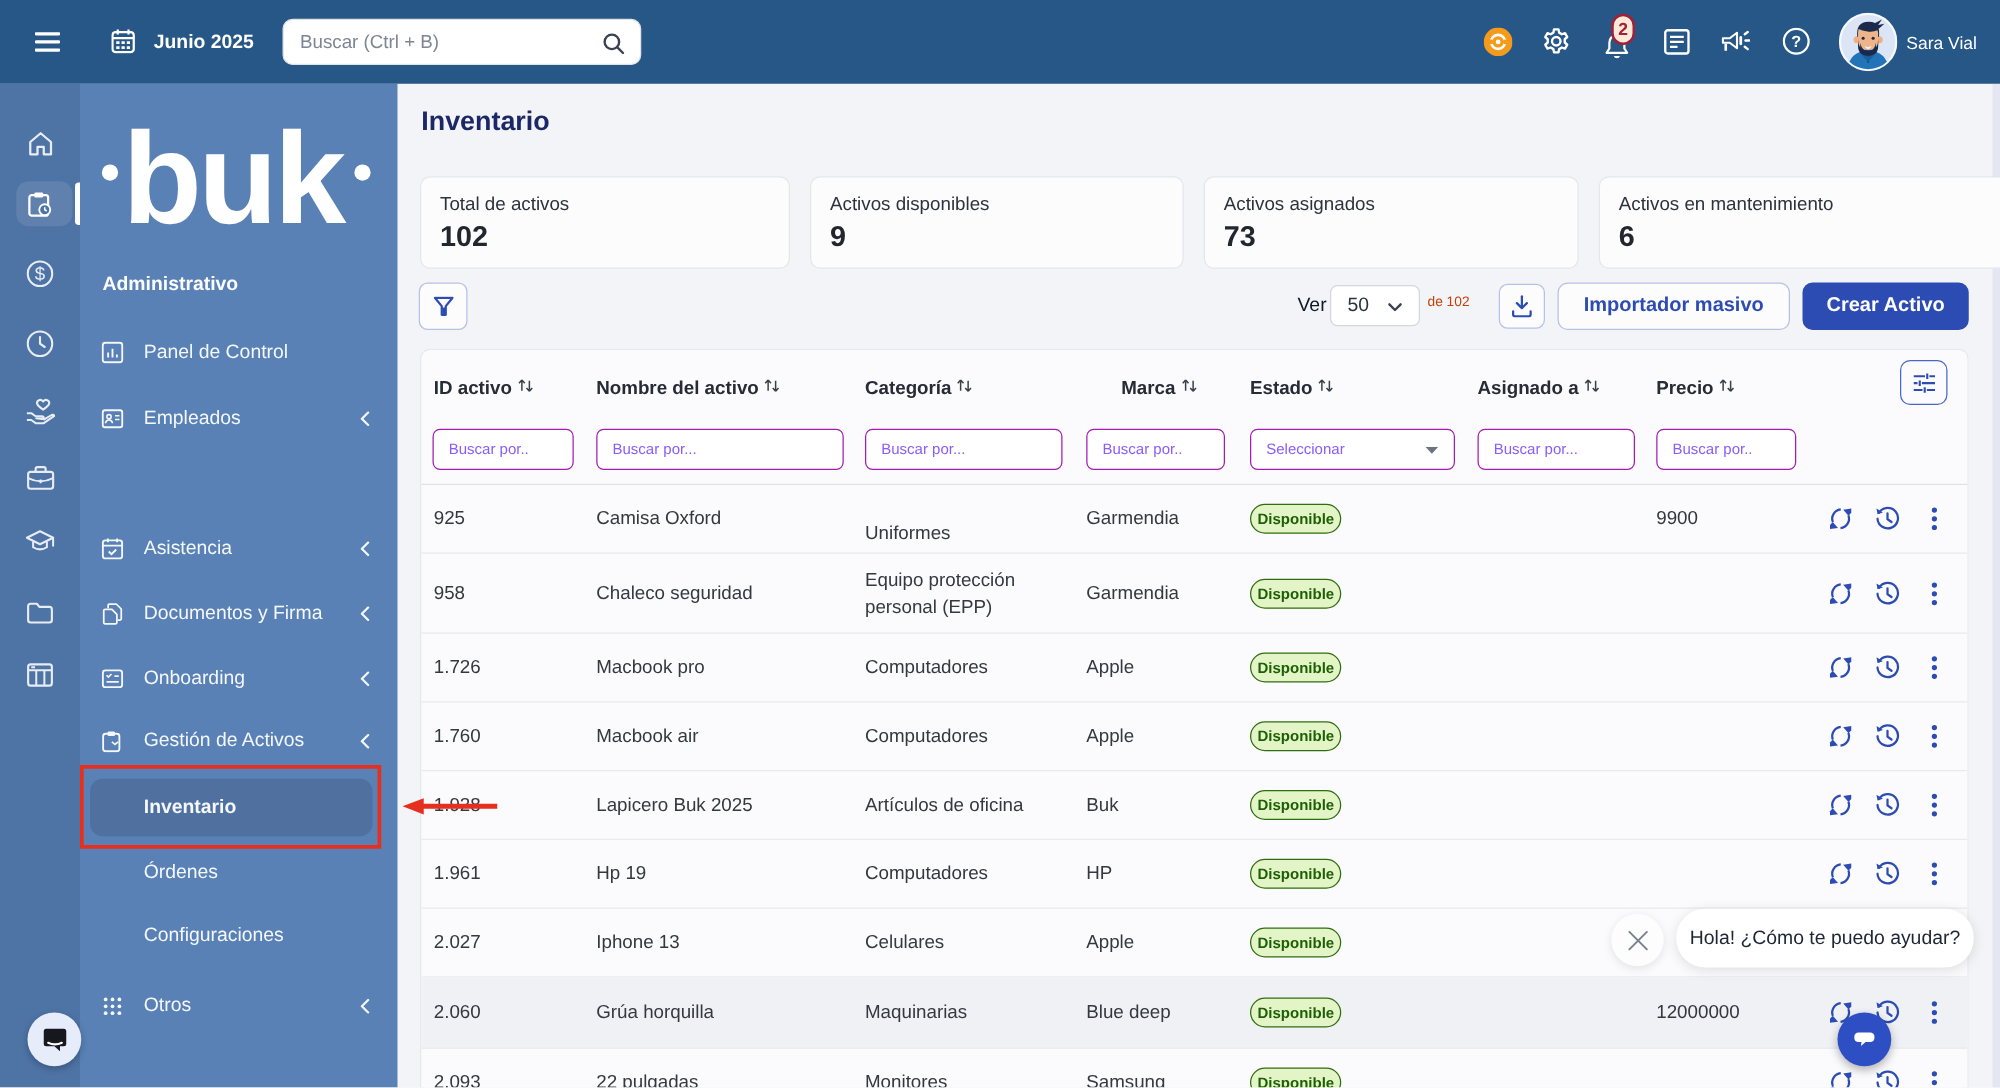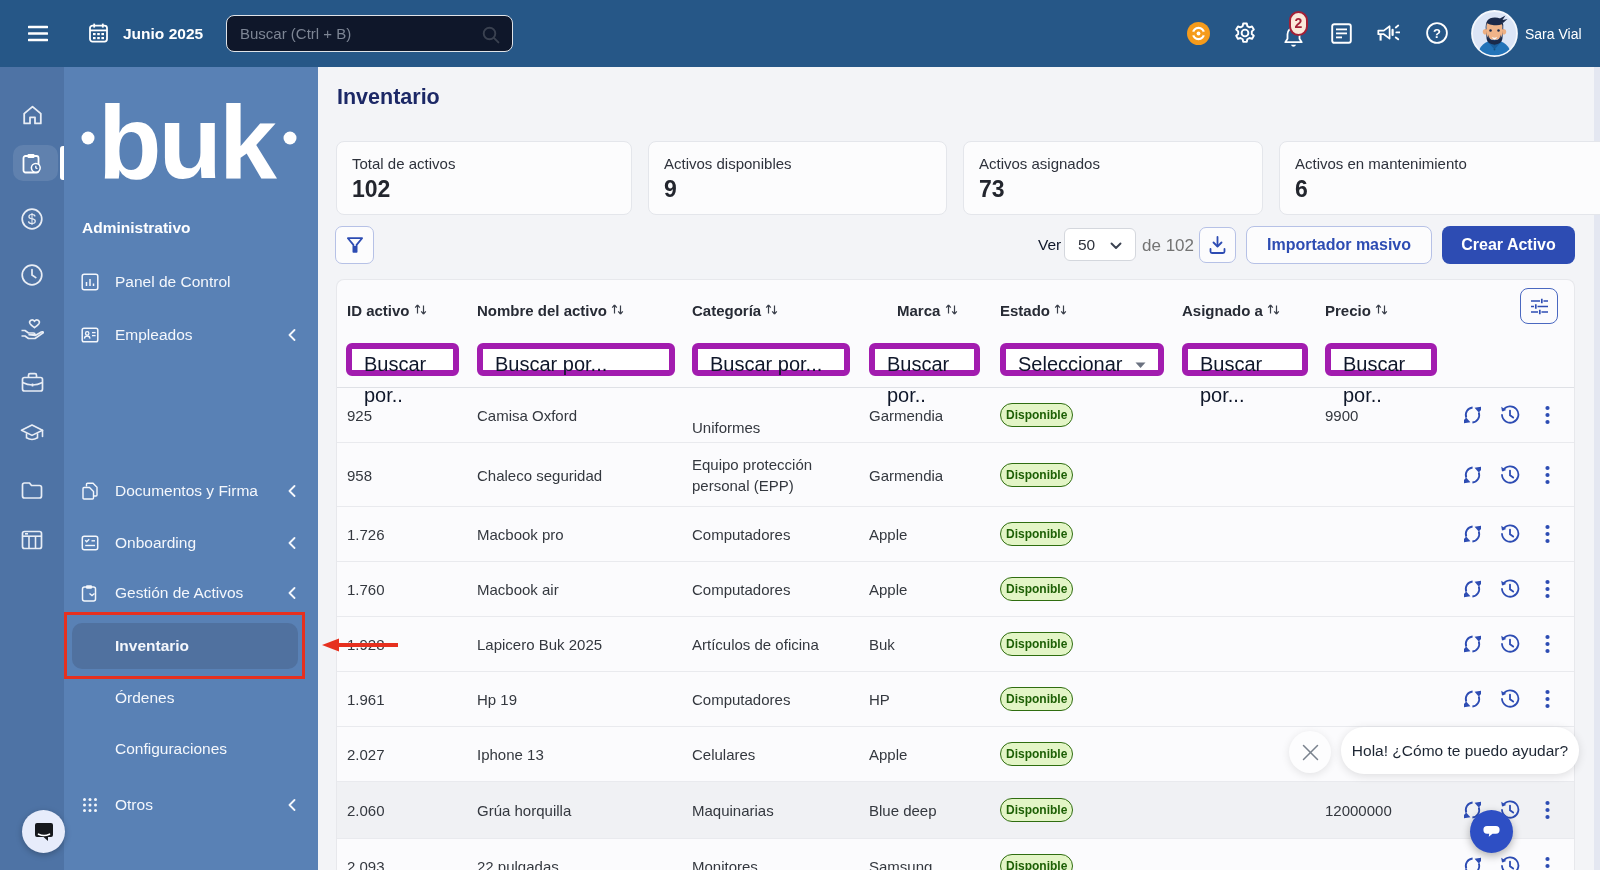--- a/index.html
+++ b/index.html
@@ -3,21 +3,21 @@
 <meta charset="utf-8">
 <title>Inventario</title>
 <style>
   * { margin:0; padding:0; box-sizing:border-box; }
   html,body { width:1600px; height:870px; overflow:hidden; }
   body { font-family:"Liberation Sans", sans-serif; position:relative; background:#F3F4F7; }
   .abs { position:absolute; }
 
   
   #topbar { position:absolute; left:0; top:0; width:1600px; height:67px; background:#265787; z-index:30; }
-  #searchbox { position:absolute; left:226px; top:15px; width:287px; height:37px; background:#0f172a; border:1px solid #dfe3e8; border-radius:8px; display:flex; align-items:center; }
+  #searchbox { position:absolute; left:226px; top:15px; width:287px; height:37px; background:#ffffff; border:1px solid #dfe3e8; border-radius:8px; display:flex; align-items:center; }
   #searchbox .ph { color:#7d8594; font-size:15px; margin-left:13px; }
   #juniotxt { position:absolute; left:123px; top:0; height:67px; display:flex; align-items:center; color:#fff; font-size:15.5px; font-weight:bold; }
   #saravial { position:absolute; left:1525px; top:0; height:67px; display:flex; align-items:center; color:#fff; font-size:14px; }
 
   
   #rail { position:absolute; left:0; top:67px; width:64px; height:803px; background:#4E73A5; z-index:20; }
   .railitem { position:absolute; left:0; width:64px; height:36px; display:flex; align-items:center; justify-content:center; }
   #railsel { position:absolute; left:13px; top:78px; width:45px; height:36px; background:rgba(255,255,255,0.10); border-radius:10px; }
   #railbar { position:absolute; left:60px; top:79px; width:4px; height:34px; background:#fff; border-radius:3px 0 0 3px; }
 
@@ -36,29 +36,29 @@
   #pagetitle { position:absolute; left:337px; top:85px; font-size:21.5px; font-weight:bold; color:#1C2866; }
 
   .statcard { position:absolute; top:141px; height:74px; background:#FCFCFD; border:1px solid #E4E6EB; border-radius:8px; }
   .statcard .t { position:absolute; left:15px; top:13px; font-size:15px; color:#2E323C; }
   .statcard .v { position:absolute; left:15px; top:34px; font-size:23px; font-weight:bold; color:#23262E; }
 
   #filterbtn { position:absolute; left:335px; top:226px; width:39px; height:38px; background:#FCFCFD; border:1px solid #B6C1E6; border-radius:7px; display:flex; align-items:center; justify-content:center; }
   #verlbl { position:absolute; left:1038px; top:236px; font-size:15.5px; color:#0f172a; }
   #versel { position:absolute; left:1064px; top:228px; width:72px; height:33px; background:#fff; border:1px solid #D4D7DD; border-radius:6px; }
   #versel .n { position:absolute; left:13px; top:7px; font-size:15.5px; color:#2E323C; }
-  #de102 { position:absolute; left:1142px; top:236px; font-size:17px; color:#737373; }
+  #de102 { position:absolute; left:1142px; top:236px; font-size:11px; color:#c2410c; }
   #dlbtn { position:absolute; left:1199px; top:227px; width:37px; height:36px; background:#FCFCFD; border:1px solid #B6C1E6; border-radius:7px; display:flex; align-items:center; justify-content:center; }
   #impbtn { position:absolute; left:1246px; top:226px; width:186px; height:38px; background:#FCFCFD; border:1px solid #B6C1E6; border-radius:8px; color:#2D4CB3; font-size:16px; font-weight:bold; text-align:center; line-height:36px; }
   #crearbtn { position:absolute; left:1442px; top:226px; width:133px; height:38px; background:#2D4CB3; border-radius:8px; color:#fff; font-size:16px; font-weight:bold; text-align:center; line-height:38px; }
 
   
   #tcard { position:absolute; left:336px; top:279px; width:1239px; height:591px; background:#FBFBFD; border:1px solid #E7E8EC; border-radius:8px 8px 0 0; border-bottom:none; overflow:hidden; }
   .th { position:absolute; top:22px; font-size:15px; font-weight:bold; color:#272B35; }
-  .sinput { position:absolute; top:63px; height:33px; background:#fff; border:6px solid #a21caf; border-radius:6px; color:#0f172a; font-size:20px; line-height:31px; padding-left:12px; }
+  .sinput { position:absolute; top:63px; height:33px; background:#fff; border:1px solid #a21caf; border-radius:6px; color:#8b5cf6; font-size:12px; line-height:31px; padding-left:12px; }
   #thborder { position:absolute; left:0; top:107px; width:1237px; height:1px; background:#DFE1E6; }
   #colcfg { position:absolute; left:1183px; top:8px; width:38px; height:36px; border:1px solid #4A68C0; border-radius:8px; display:flex; align-items:center; justify-content:center; }
   .trow { position:relative; width:1237px; border-bottom:1px solid #E9EAEE; }
   .trow span.c { position:absolute; font-size:15px; color:#34383F; top:50%; transform:translateY(-50%); }
   .pill { position:absolute; left:663px; top:50%; transform:translateY(-50%); height:24px; line-height:22px; padding:0 5px; background:#E3F5C6; border:1.5px solid #2F6D10; border-radius:12px; color:#1D5F05; font-size:12px; font-weight:bold; }
   .aico { position:absolute; top:50%; transform:translateY(-50%); }
 
   
   #chatL { position:absolute; left:22px; top:810px; width:43px; height:43px; border-radius:50%; background:#E7ECFB; box-shadow:0 2px 6px rgba(0,0,0,0.25); display:flex; align-items:center; justify-content:center; z-index:40; }
   #chatR { position:absolute; left:1470px; top:810px; width:43px; height:43px; border-radius:50%; background:#2E4FC4; box-shadow:0 3px 8px rgba(0,0,0,0.3); display:flex; align-items:center; justify-content:center; z-index:40; }
@@ -632,20 +632,35 @@
     <span class="micon">
         <svg width="18" height="18" viewBox="0 0 18 18">
           <rect x="1.2" y="1.2" width="15.6" height="15.6" rx="2" fill="none" stroke="#F4F7FC" stroke-width="1.5"></rect>
           <line x1="5.5" y1="13" x2="5.5" y2="9" stroke="#F4F7FC" stroke-width="1.5"></line>
           <line x1="9" y1="13" x2="9" y2="6" stroke="#F4F7FC" stroke-width="1.5"></line>
           <line x1="12.5" y1="13" x2="12.5" y2="10.5" stroke="#F4F7FC" stroke-width="1.5"></line>
         </svg>
       </span>
     <span class="mtxt">Panel de Control</span>
   </div>
+  <div class="mitem" style="top:352px;">
+    <span class="micon">
+        <svg width="18" height="18" viewBox="0 0 18 18">
+          <rect x="1.3" y="2.3" width="15.4" height="14.4" rx="2" fill="none" stroke="#F4F7FC" stroke-width="1.5"></rect>
+          <line x1="5.3" y1="0.8" x2="5.3" y2="3.8" stroke="#F4F7FC" stroke-width="1.5"></line>
+          <line x1="12.7" y1="0.8" x2="12.7" y2="3.8" stroke="#F4F7FC" stroke-width="1.5"></line>
+          <line x1="1.3" y1="6.4" x2="16.7" y2="6.4" stroke="#F4F7FC" stroke-width="1.4"></line>
+          <path d="M6 11.2 l2.2 2.2 l3.8-3.8" fill="none" stroke="#F4F7FC" stroke-width="1.5"></path>
+        </svg>
+      </span>
+    <span class="mtxt">Asistencia</span>
+    <svg class="chev" width="8" height="12" viewBox="0 0 8 12">
+        <path d="M6.5 1 L1.5 6 L6.5 11" fill="none" stroke="#F4F7FC" stroke-width="1.8" stroke-linecap="round" stroke-linejoin="round"></path>
+      </svg>
+  </div>
   <div class="mitem" style="top:404px;">
     <span class="micon">
         <svg width="18" height="18" viewBox="0 0 18 18">
           <path d="M5.5 4.5 V2.2 q0-1 1-1 h5.5 l4 4 V13 q0 1-1 1 h-2" fill="none" stroke="#F4F7FC" stroke-width="1.4"></path>
           <path d="M2 6.5 q0-1 1-1 h5.5 l4 4 V16 q0 1-1 1 h-8.5 q-1 0-1-1 Z" fill="none" stroke="#F4F7FC" stroke-width="1.4"></path>
         </svg>
       </span>
     <span class="mtxt">Documentos y Firma</span>
     <svg class="chev" width="8" height="12" viewBox="0 0 8 12">
         <path d="M6.5 1 L1.5 6 L6.5 11" fill="none" stroke="#F4F7FC" stroke-width="1.8" stroke-linecap="round" stroke-linejoin="round"></path>

